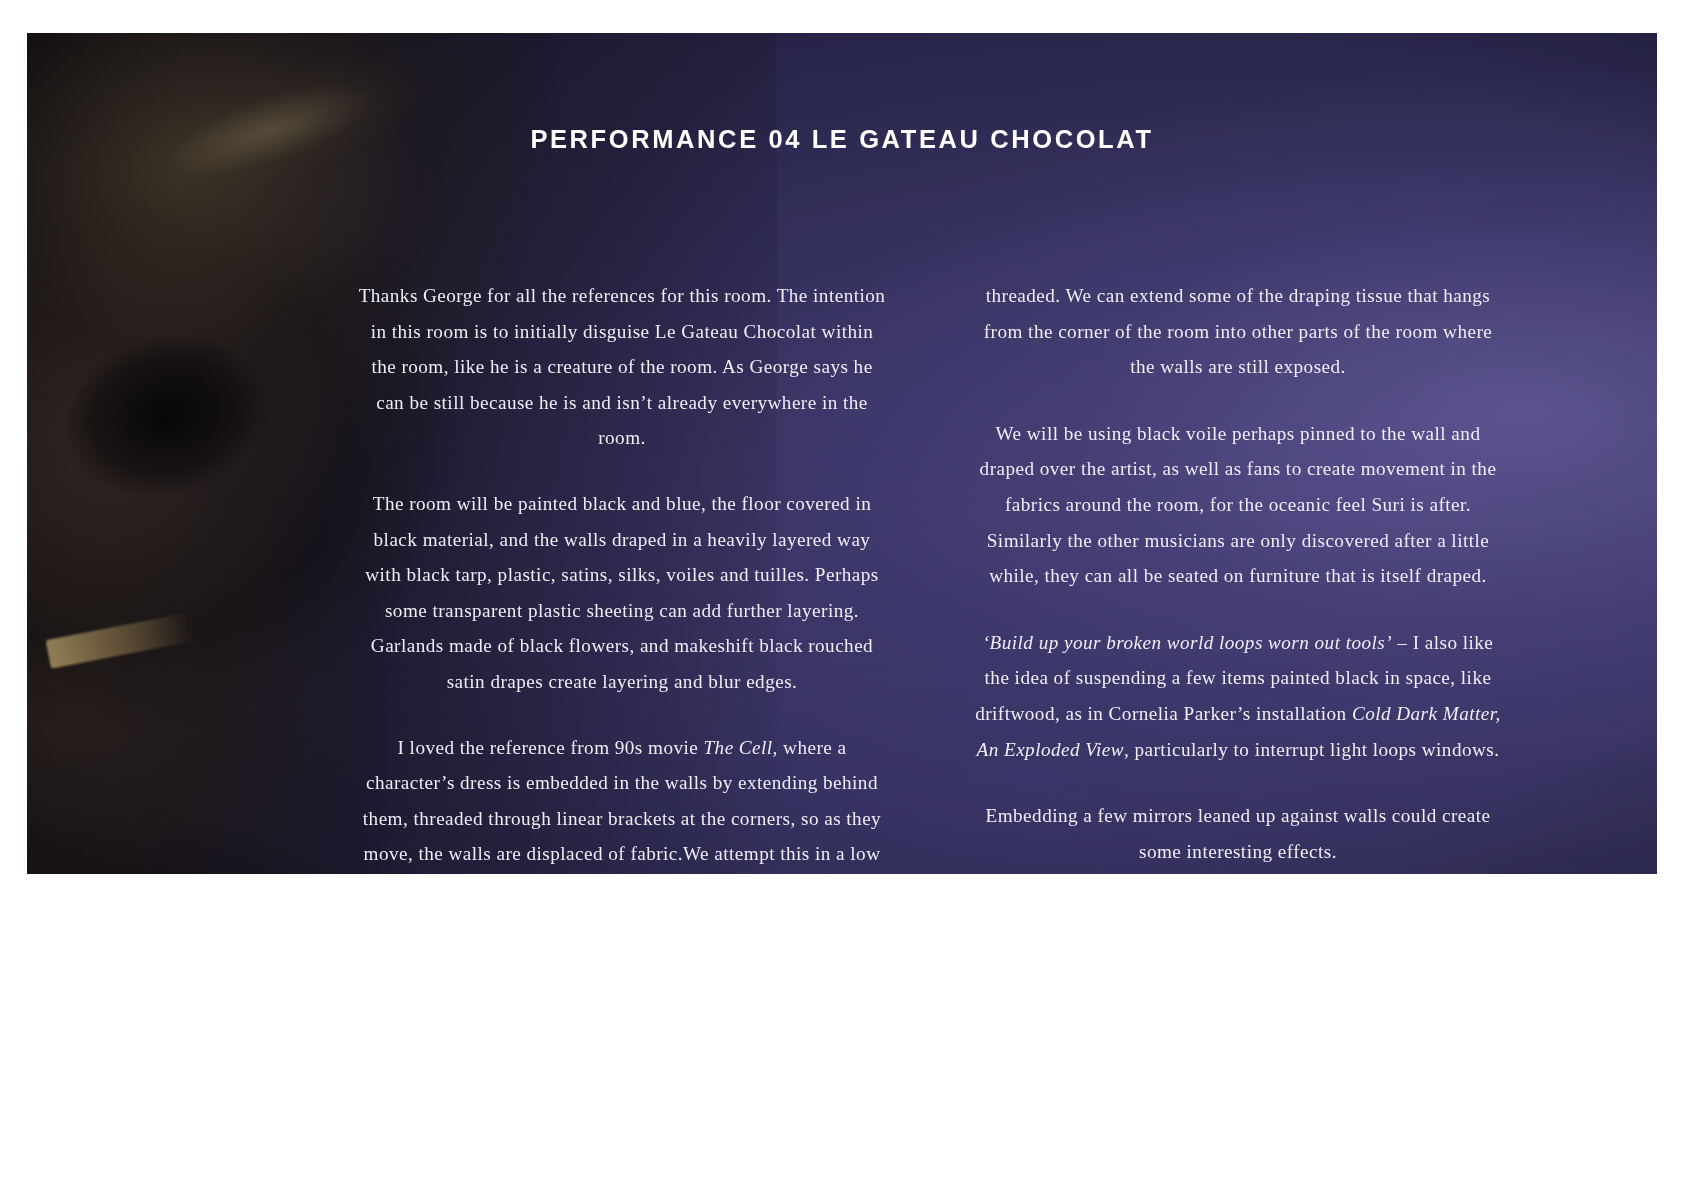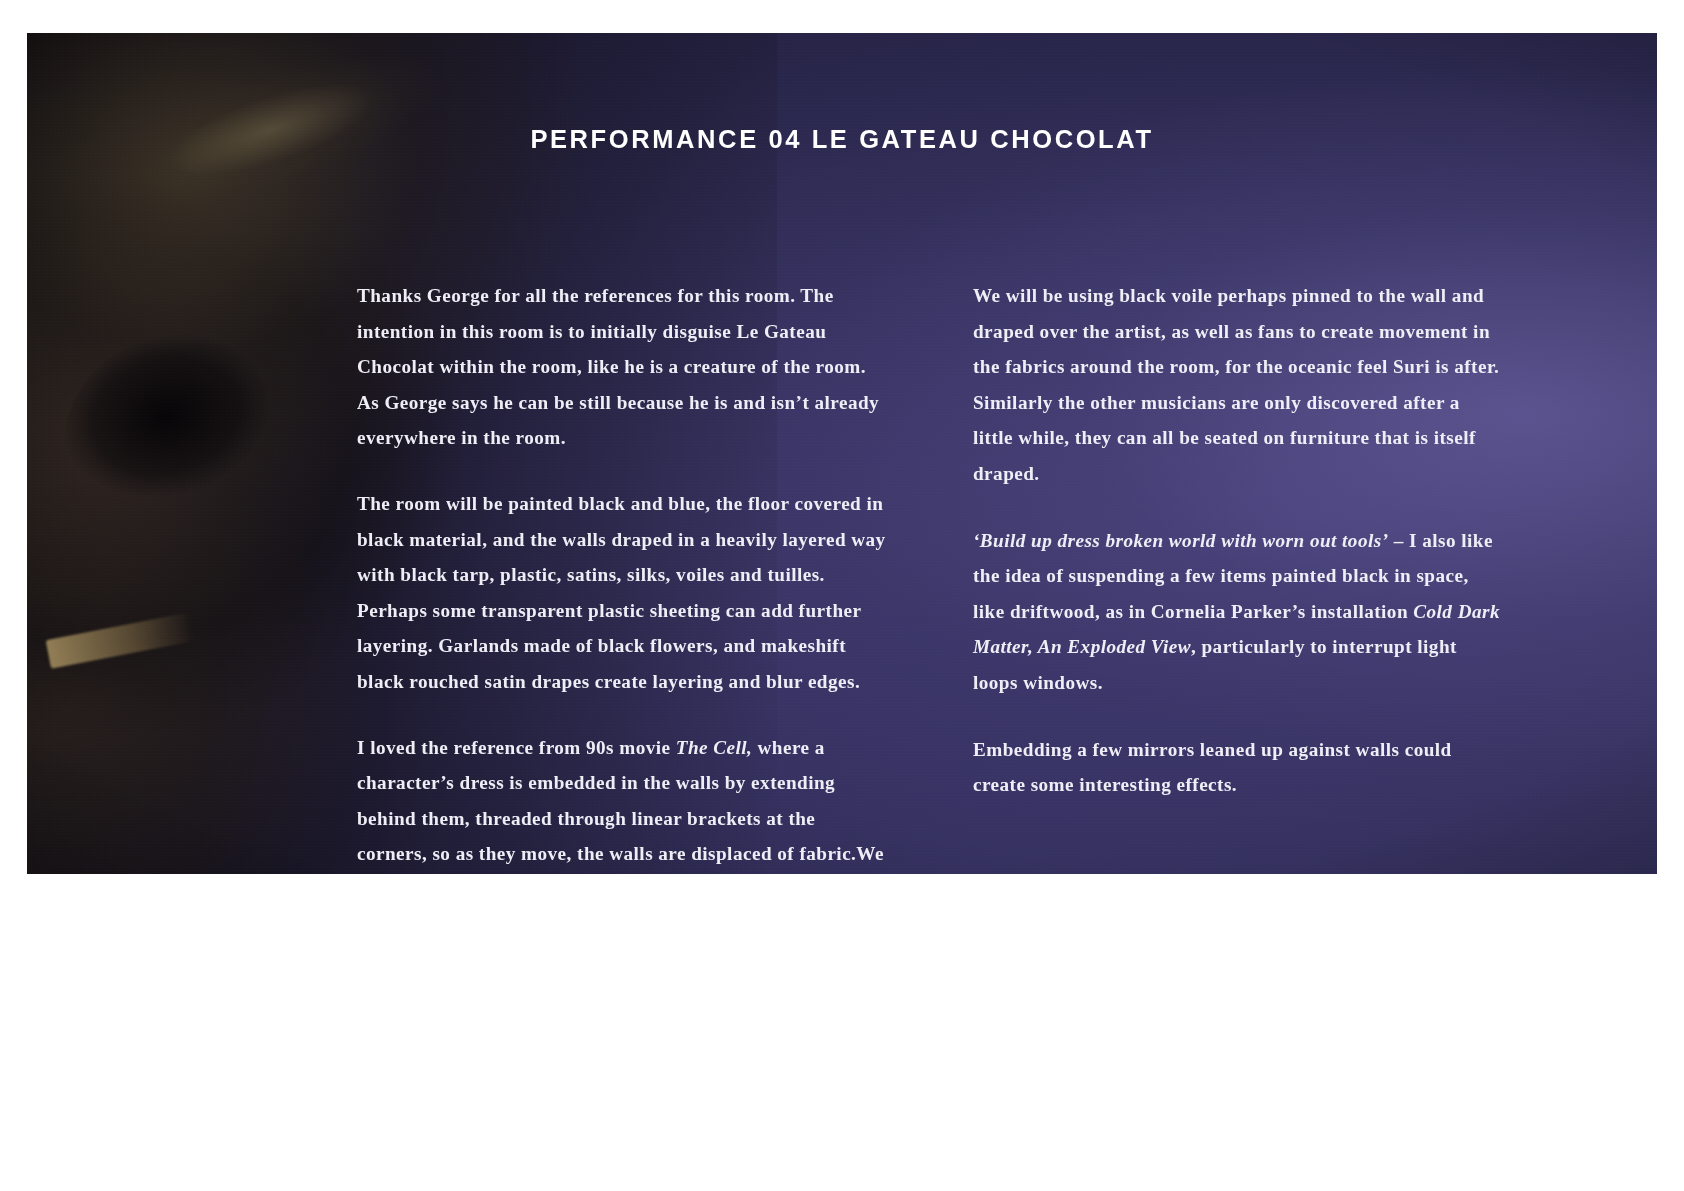--- a/index.html
+++ b/index.html
@@ -124,23 +124,22 @@
     width: 1200px;
     display: flex;
     gap: 86px;
   }
   .col {
     width: 530px;
     color: #efeef6;
     font-family: "Liberation Serif", serif;
     font-size: 19.2px;
     line-height: 35.6px;
-    text-align: left;
+    text-align: center;
     letter-spacing: 0.45px;
-    font-weight: bold;
   }
   .para { margin: 0 0 30px 0; }
   .para:last-child { margin-bottom: 0; }
   .col-right .para { margin-bottom: 31px; }
   em { font-style: italic; }
 </style>
 </head>
 <body>
 
 <div id="slide">
@@ -162,20 +161,21 @@
 
     <div class="columns">
 
       <div class="col col-left">
         <p class="para">Thanks George for all the references for this room. The intention in this room is to initially disguise Le Gateau Chocolat within the room, like he is a creature of the room. As George says he can be still because he is and isn’t already everywhere in the room.</p>
         <p class="para">The room will be painted black and blue, the floor covered in black material, and the walls draped in a heavily layered way with black tarp, plastic, satins, silks, voiles and tuilles. Perhaps some transparent plastic sheeting  can add further layering. Garlands made of black flowers, and makeshift black rouched satin drapes create layering and blur edges.</p>
         <p class="para"><span>I loved the reference from 90s movie </span><em>The Cell,</em><span> where a character’s dress is embedded in the walls by extending behind them, threaded through linear brackets at the corners, so as they move, the walls are displaced of fabric.We attempt this in a low fi way, by having lofi rope brackets and loops through which fabric attached to musicians could be</span></p>
       </div>
 
       <div class="col col-right">
+        <p class="para">threaded. We can extend some of the draping tissue that hangs from the corner of the room into other parts of the room where the walls are still exposed.</p>
         <p class="para">We will be using black voile perhaps pinned to the wall and draped over the artist, as well as fans to create movement in the fabrics around the room, for the oceanic feel Suri is after. Similarly the other musicians are only discovered after a little while, they can all be seated on furniture that is itself draped.</p>
-        <p class="para"><em>‘Build up dress broken world with worn out tools’</em><span> – I also like the idea of suspending a few items painted black in space, like driftwood, as in Cornelia Parker’s installation </span><em>Cold Dark Matter, An Exploded View</em><span>, particularly to interrupt light loops windows.</span></p>
+        <p class="para"><em>‘Build up your broken world loops worn out tools’</em><span> – I also like the idea of suspending a few items painted black in space, like driftwood, as in Cornelia Parker’s installation </span><em>Cold Dark Matter, An Exploded View</em><span>, particularly to interrupt light loops windows.</span></p>
         <p class="para">Embedding a few mirrors leaned up against walls could create some interesting effects.</p>
       </div>
 
     </div>
   </div>
 </div>
 
 </body></html>

